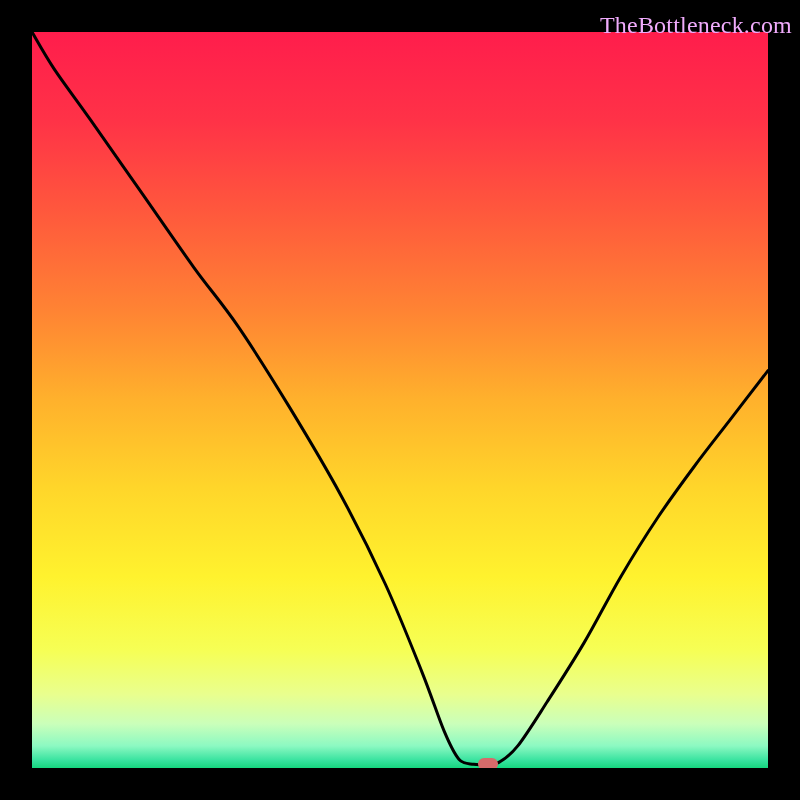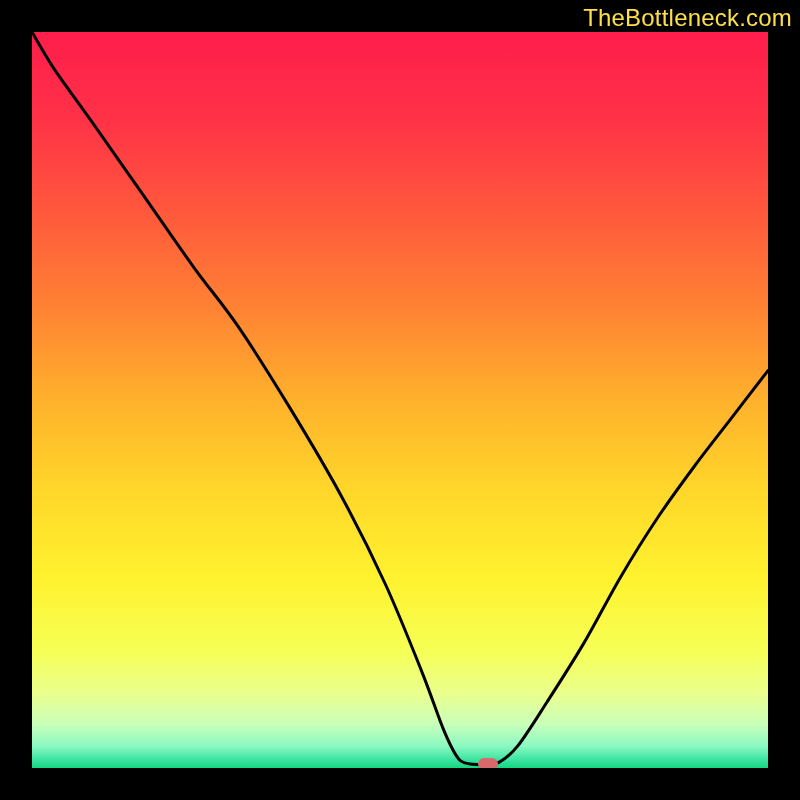--- a/index.html
+++ b/index.html
@@ -12,27 +12,28 @@
     font-family: Arial, Helvetica, sans-serif;
   }
   .chart-container {
     position: relative;
     width: 800px;
     height: 800px;
     background: #000;
   }
   .watermark {
     position: absolute;
-    top: 4px;
+    top: 12px;
     right: 8px;
-    color: #fde047;
+    color: #f0abfc;
     font-size: 24px;
     font-weight: 500;
     letter-spacing: 0.2px;
     z-index: 5;
+    font-family: Liberation Serif, serif;
   }
   .plot-area {
     position: absolute;
     left: 32px;
     top: 32px;
     width: 736px;
     height: 736px;
     background: #fff;
     overflow: hidden;
   }

